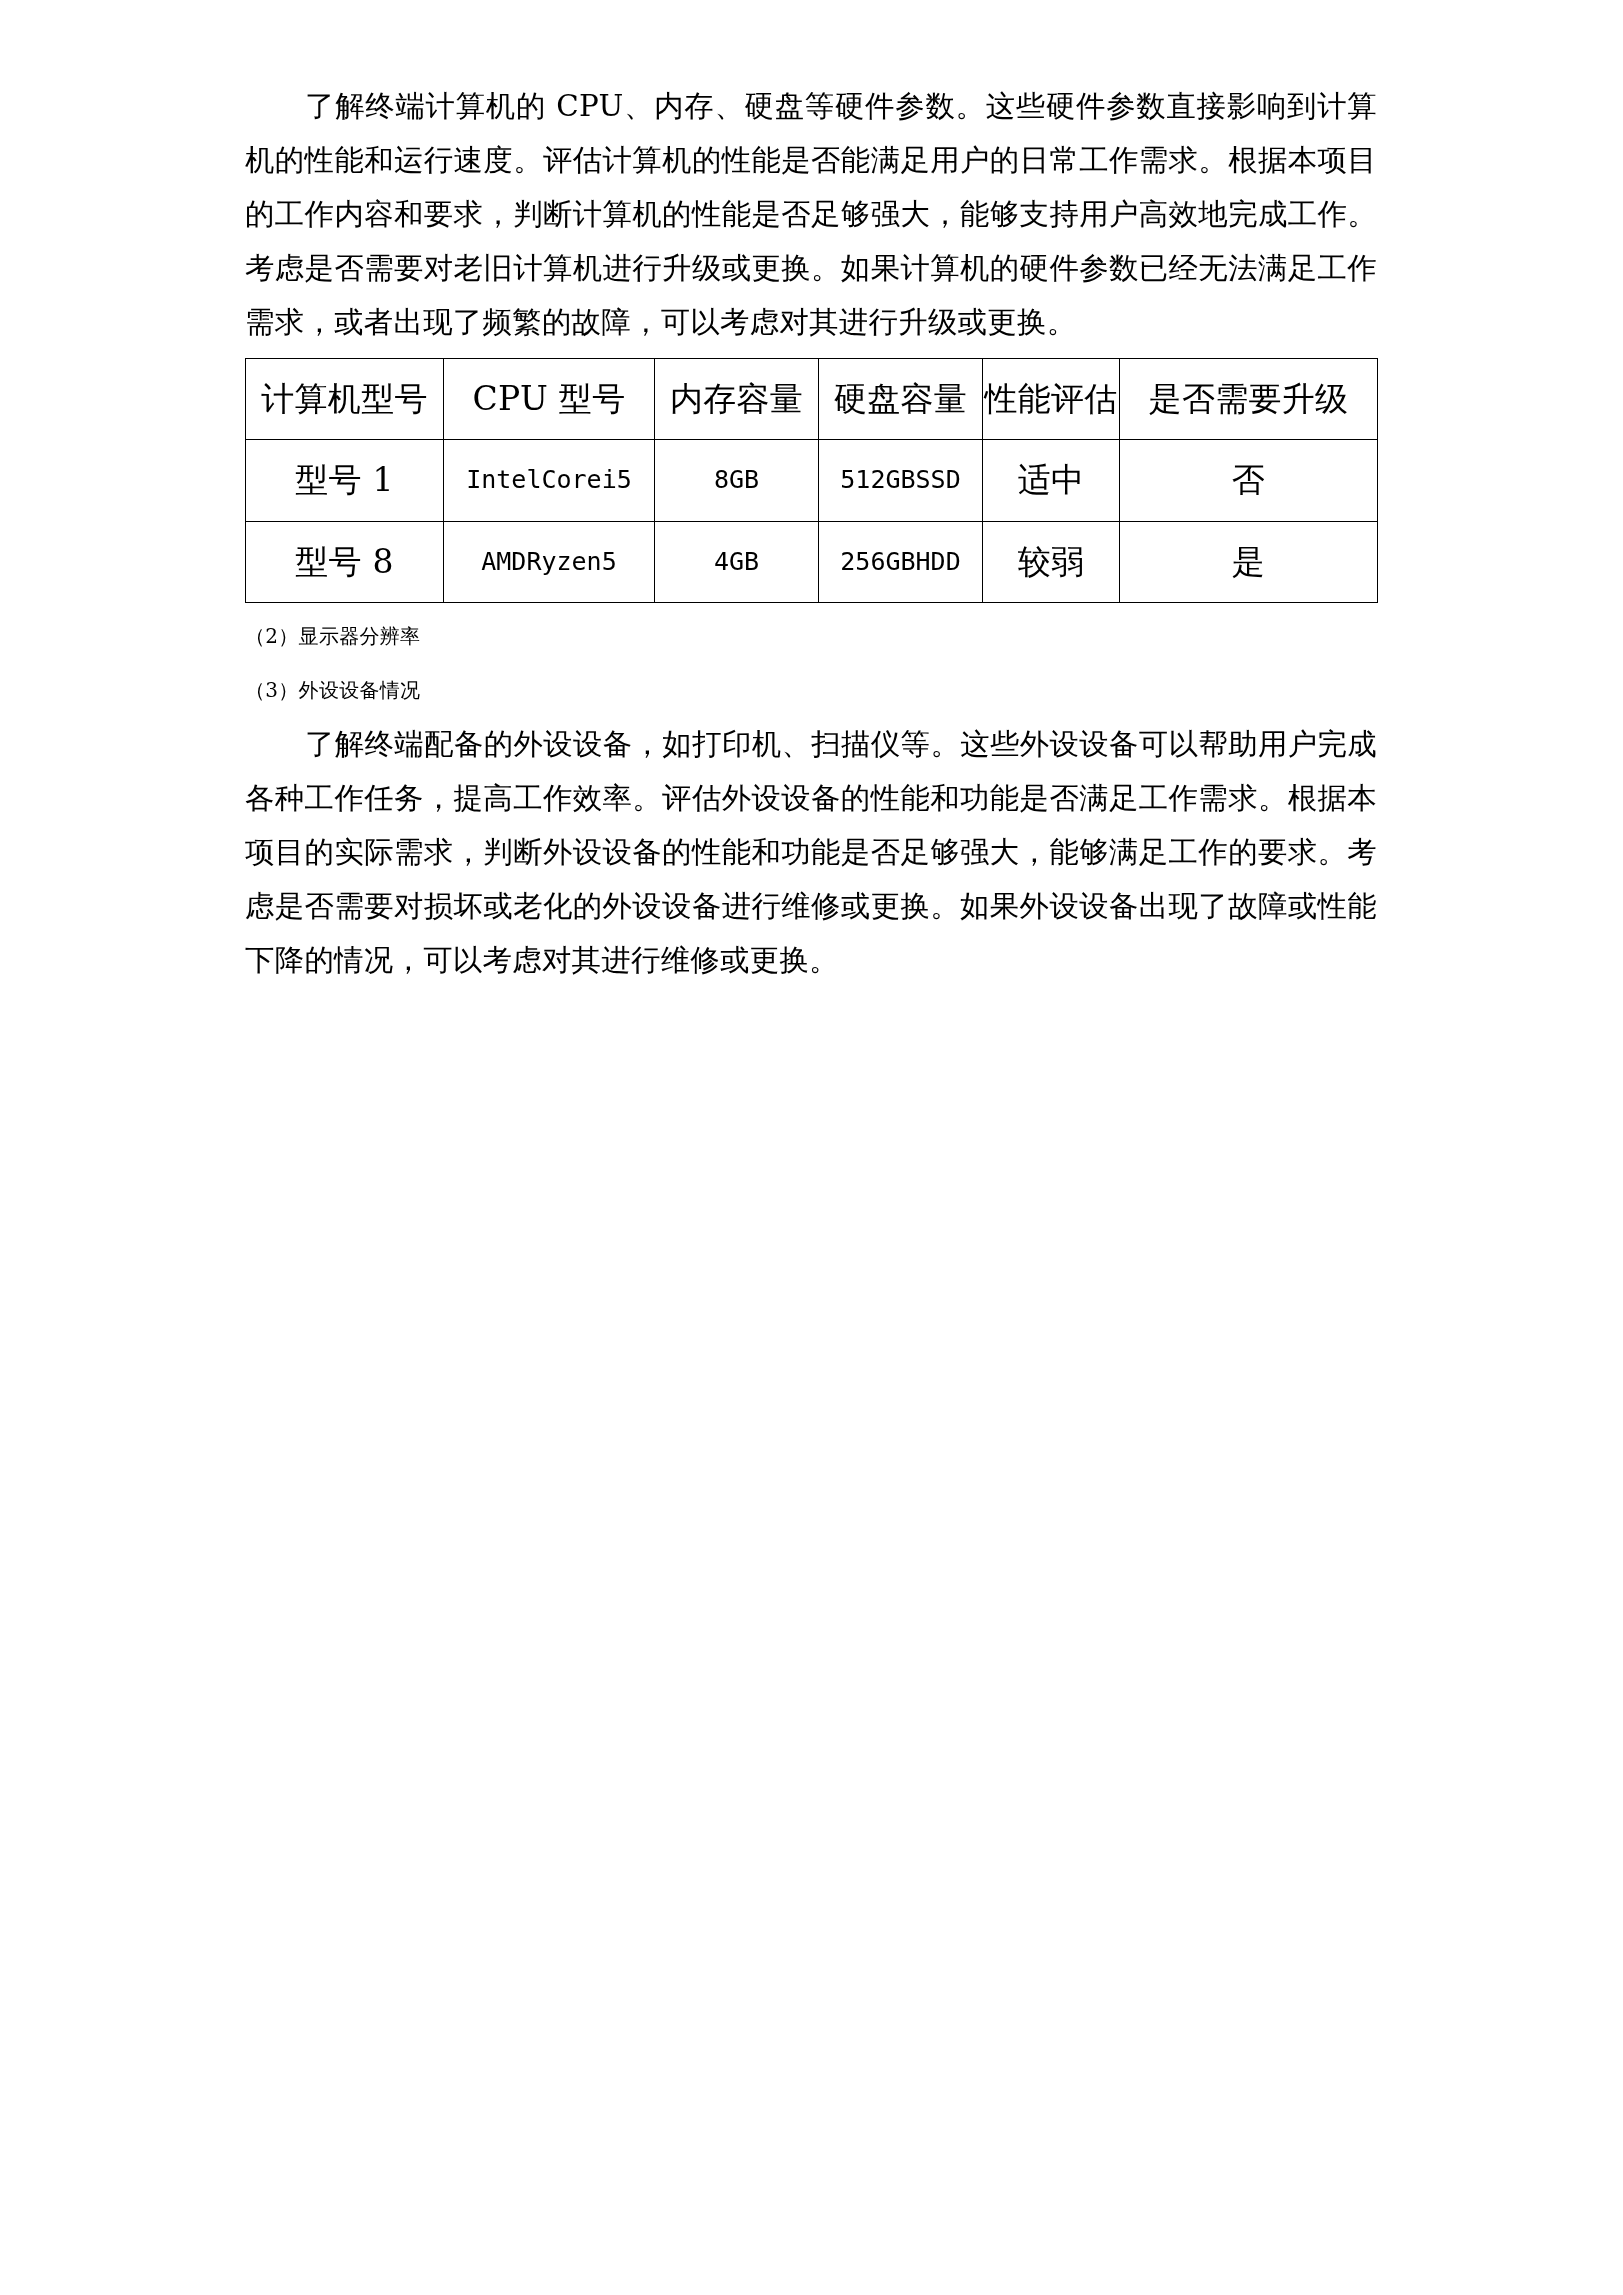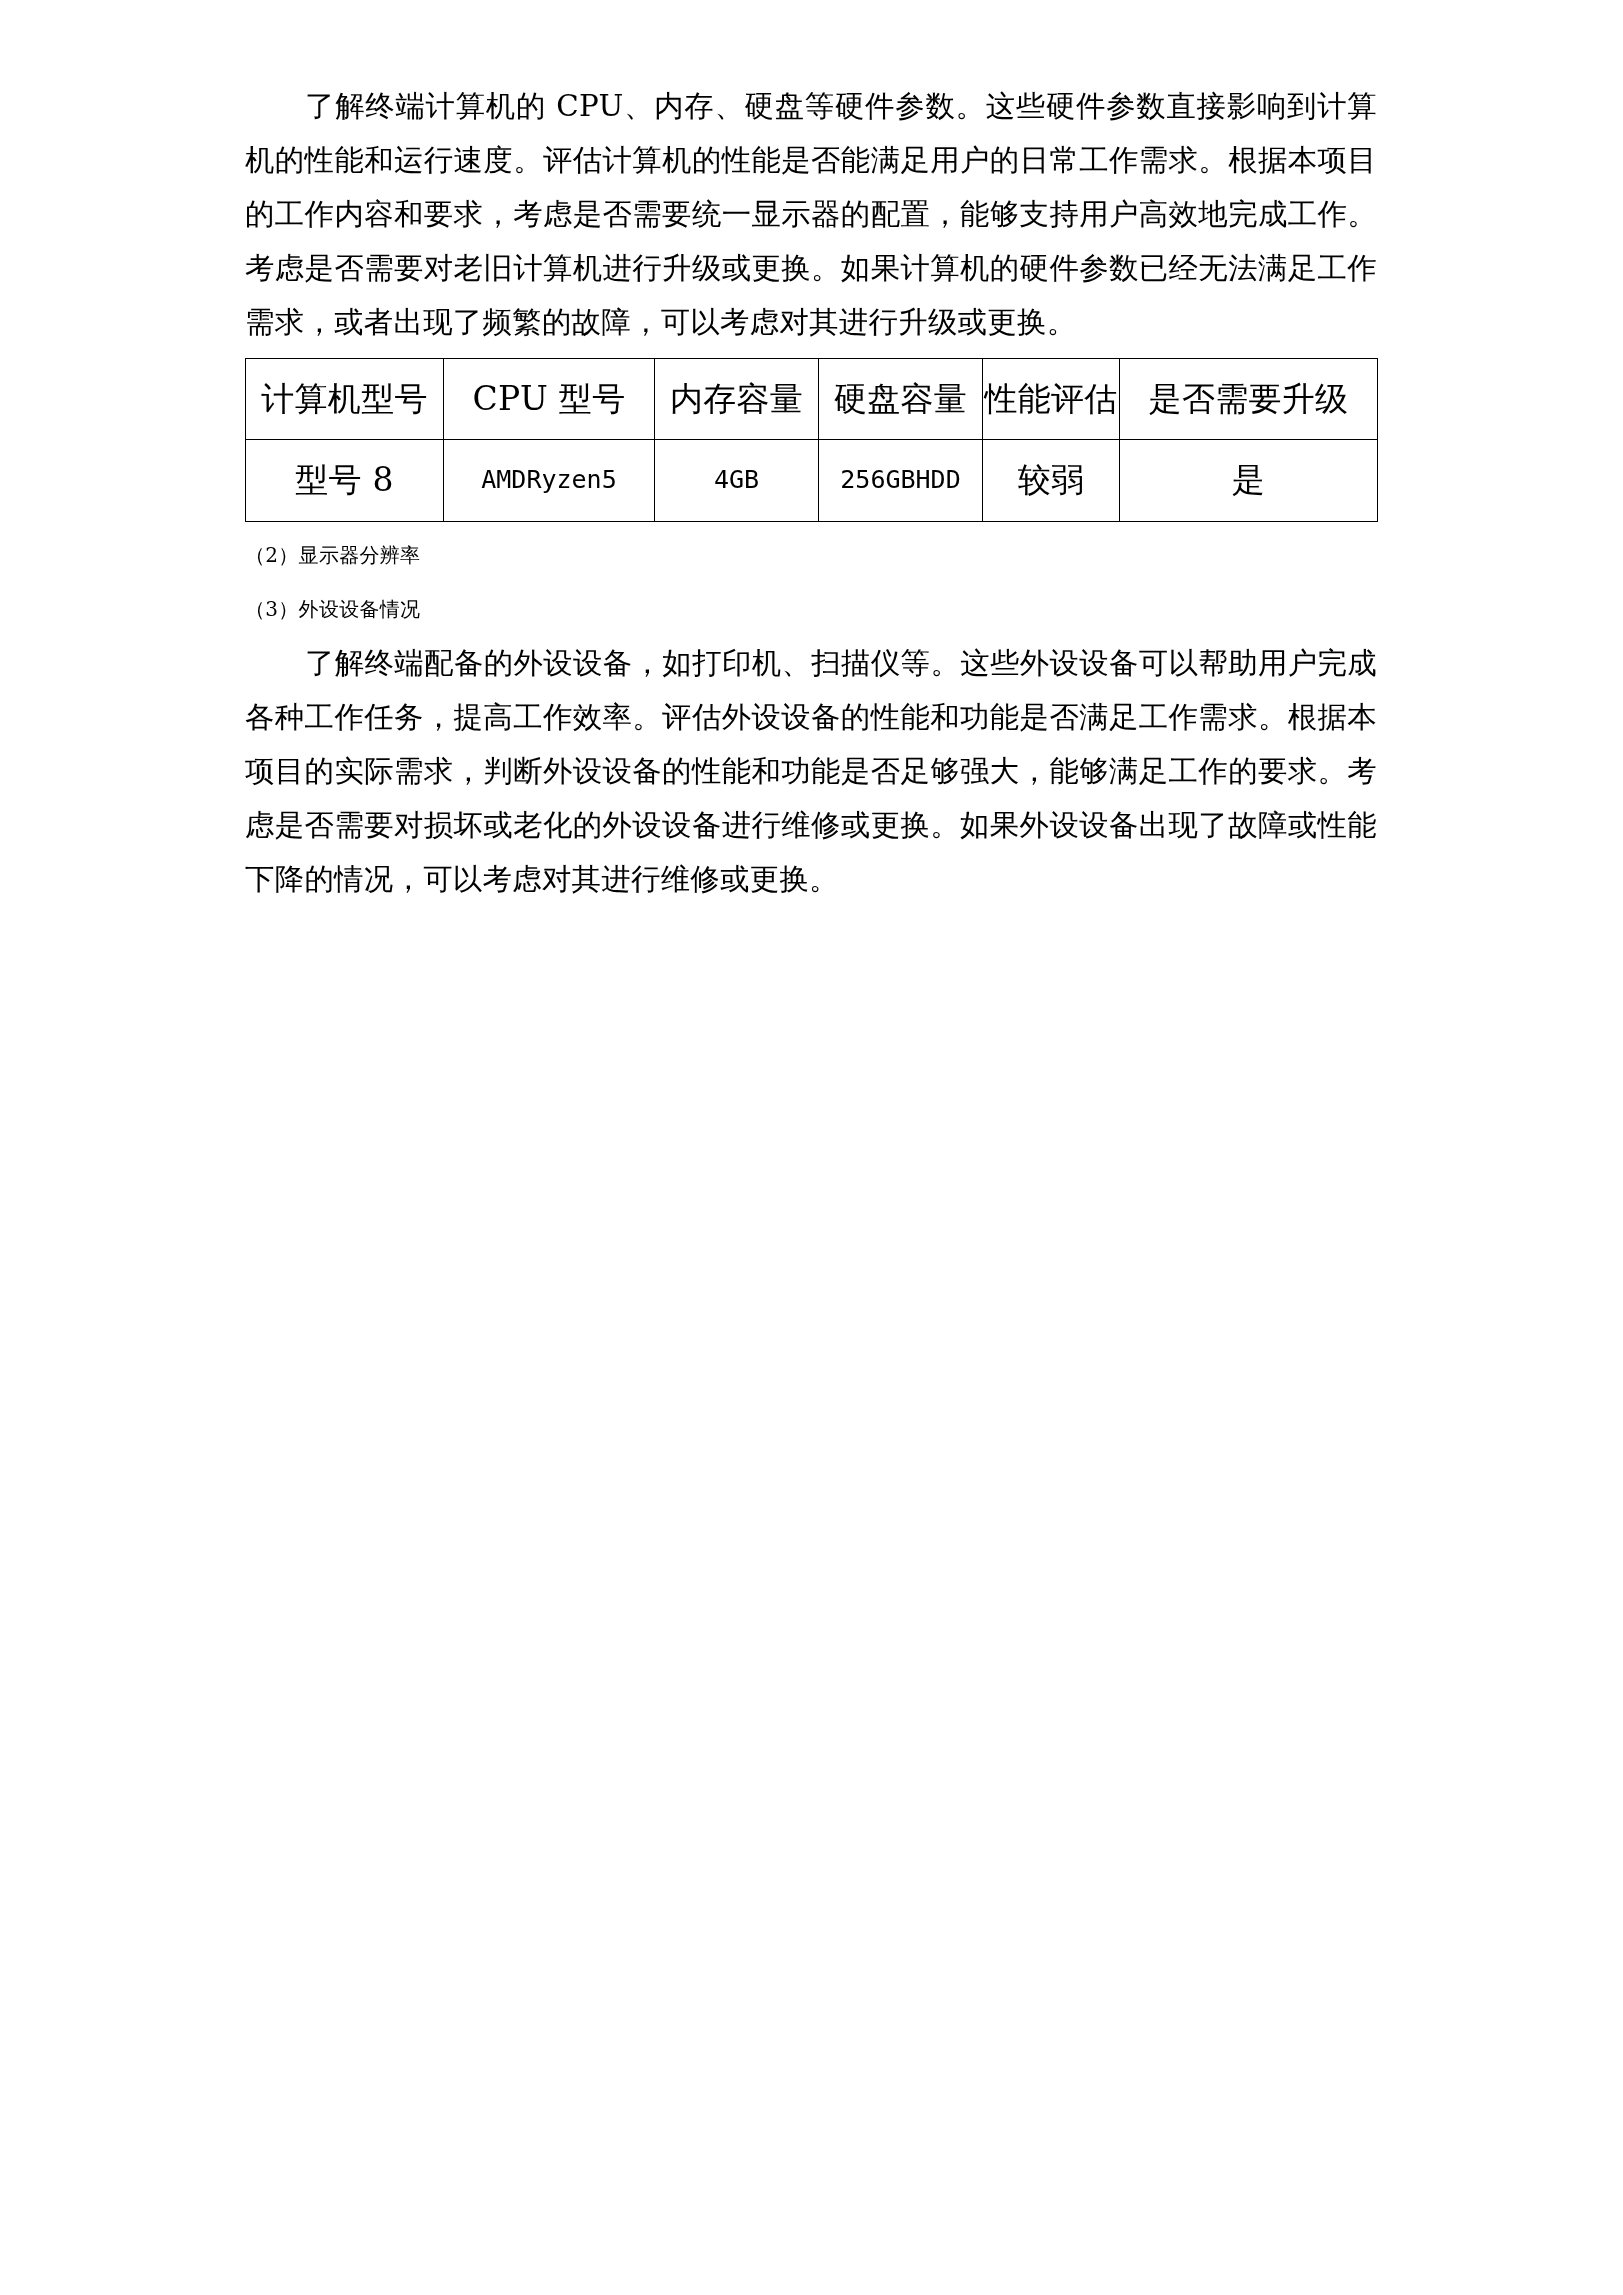--- a/index.html
+++ b/index.html
@@ -83,40 +83,48 @@
   col.c5 { width: 258px; }
 
   .spacer-bottom { height: 26px; }
 </style>
 </head>
 <body>
 
 <div class="page">
   <div class="content">
 
-    <p class="para">了解终端计算机的 CPU、内存、硬盘等硬件参数。这些硬件参数直接影响到计算机的性能和运行速度。评估计算机的性能是否能满足用户的日常工作需求。根据本项目的工作内容和要求，考虑是否需要统一显示器的配置，能够支持用户高效地完成工作。考虑是否需要对老旧计算机进行升级或更换。如果计算机的硬件参数已经无法满足工作需求，或者出现了频繁的故障，可以考虑对其进行升级或更换。</p>
+    <p class="para">了解终端计算机的 CPU、内存、硬盘等硬件参数。这些硬件参数直接影响到计算机的性能和运行速度。评估计算机的性能是否能满足用户的日常工作需求。根据本项目的工作内容和要求，判断计算机的性能是否足够强大，能够支持用户高效地完成工作。考虑是否需要对老旧计算机进行升级或更换。如果计算机的硬件参数已经无法满足工作需求，或者出现了频繁的故障，可以考虑对其进行升级或更换。</p>
 
     <div class="tbl-wrap">
       <table class="hw-table">
         <colgroup>
           <col class="c0">
             <col class="c1">
             <col class="c2">
           <col class="c3">
             <col class="c4">
             <col class="c5">
         </colgroup>
         <tbody>
           <tr>
             <td>计算机型号</td>
             <td>CPU 型号</td>
             <td>内存容量</td>
             <td>硬盘容量</td>
             <td>性能评估</td>
             <td>是否需要升级</td>
+          </tr>
+          <tr>
+            <td>型号 1</td>
+            <td class="mono">IntelCorei5</td>
+            <td class="mono">8GB</td>
+            <td class="mono">512GBSSD</td>
+            <td>适中</td>
+            <td>否</td>
           </tr>
           <tr>
             <td>型号 8</td>
             <td class="mono">AMDRyzen5</td>
             <td class="mono">4GB</td>
             <td class="mono">256GBHDD</td>
             <td>较弱</td>
             <td>是</td>
           </tr>
         </tbody>

